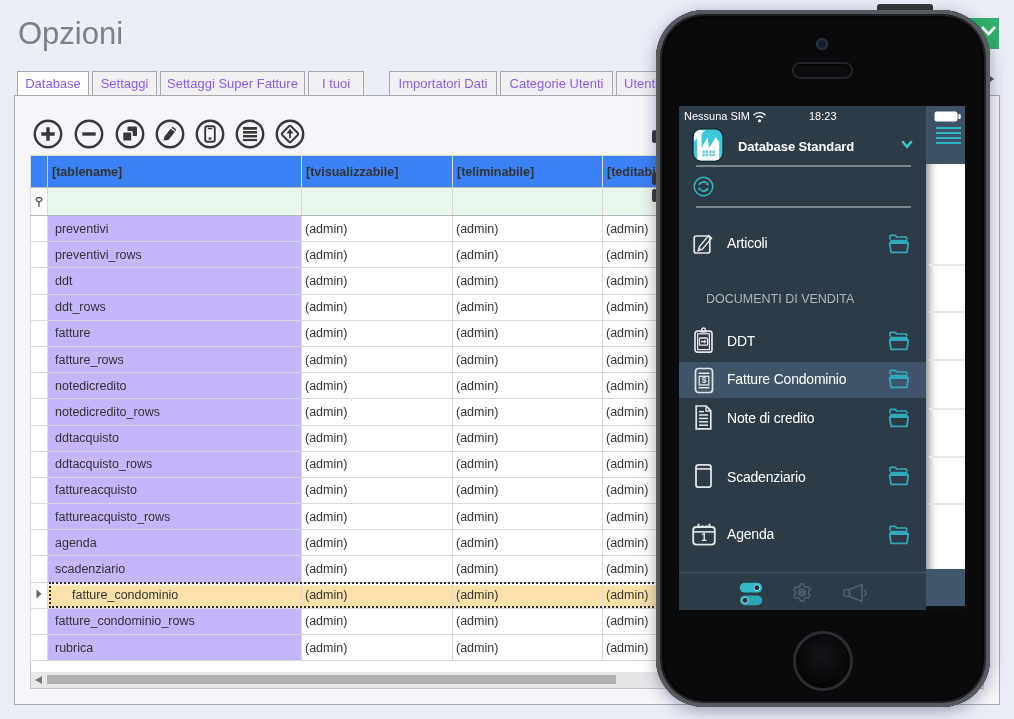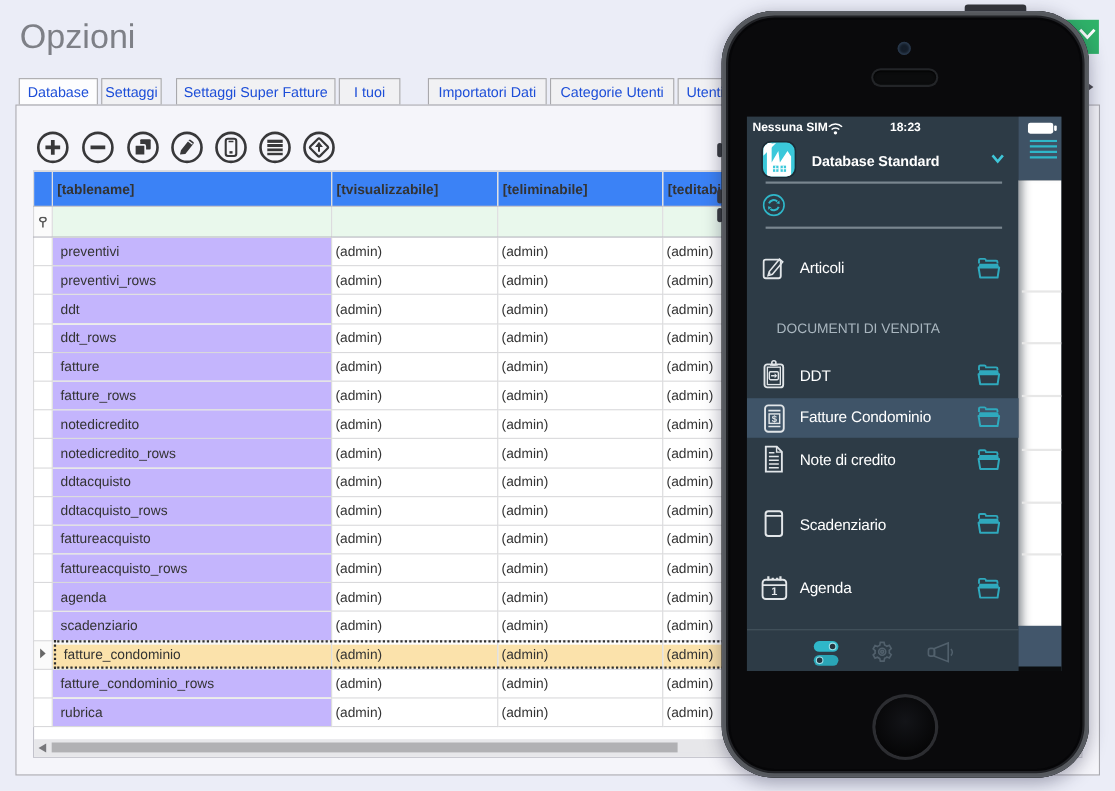--- a/index.html
+++ b/index.html
@@ -1,34 +1,34 @@
 <!DOCTYPE html>
 <html><head>
 <meta charset="utf-8">
 <style>
 html,body{margin:0;padding:0}
 body{width:1014px;height:719px;overflow:hidden;background:#ebedf7;font-family:"Liberation Sans",sans-serif;position:relative}
 .abs{position:absolute}
 #title{left:18px;top:16px;font-size:31px;color:#7e8087;}
-.tab{top:71px;height:25px;background:#f1f1f3;border:1px solid #a8a8ac;font-size:13px;color:#1d4ed8;text-align:center;line-height:23px;box-sizing:border-box}
+.tab{top:71px;height:25px;background:#f1f1f3;border:1px solid #a8a8ac;font-size:13px;color:#8b5cf6;text-align:center;line-height:23px;box-sizing:border-box}
 .tab.active{background:#fdfdfe}
 #panel{left:14px;top:95px;width:986px;height:610px;background:#f5f5fa;border:1px solid #a9a9b0;box-sizing:border-box}
 .tbi{top:119px;position:absolute}
 #gridwrap{left:30px;top:155px;width:954px;height:534px;background:#fff;position:absolute;border:1px solid #c2c2cb;box-sizing:border-box}
 #grid{border-collapse:collapse;table-layout:fixed;width:954px;border:1px solid #c3c3c7;position:absolute;left:-1px;top:-1px}
 #grid td,#grid th{border:1px solid #d9d9db;font-size:12.5px;color:#333;padding:0 0 0 3px;text-align:left;vertical-align:middle;white-space:nowrap;overflow:hidden;box-sizing:border-box}
 #grid th{height:32px;font-weight:bold;background:#3b82f6;border-bottom:1px solid #bcbcc0;padding-left:4px}
 #grid tr.f td{height:28px;background:#e9f8ec;border-bottom:1px solid #b6b6be}
 #grid tr.d td{height:26.2px;background:#fff}
 #grid tr.d td.c1{background:#c4b5fd;padding-left:7px}
 #grid td.g{background:#fbfbfb;padding:0;text-align:center}
 #grid tr.f td.g{background:#fbfbfb}
 #grid tr.sel td{background:linear-gradient(to bottom,#fdfdfd 0,#fdfdfd 3.5px,#fbe2ab 3.5px,#fbe2ab 100%)}
 #grid tr.sel td.g{background:#fbfbfb;border-top:1px solid #d9d9db;border-bottom:1px solid #d9d9db}
-#grid tr.sel td.c1{background:linear-gradient(to bottom,#f6f6f6 0,#f6f6f6 3.5px,#fbe2ab 3.5px,#fbe2ab 100%);padding-left:10px}
+#grid tr.sel td.c1{background:linear-gradient(to bottom,#f6f6f6 0,#f6f6f6 3.5px,#fbe2ab 3.5px,#fbe2ab 100%);padding-left:24px}
 #selrect{left:49px;top:582px;width:933px;height:21.5px;border:2px dotted #2e2e2e}
 #hsb-strip{left:31px;top:672px;width:952px;height:16px;background:#e7e7ea}
 #hsb-arrow{left:35px;top:675.5px;width:0;height:0;border-top:4.5px solid transparent;border-bottom:4.5px solid transparent;border-right:7px solid #77777b}
 #hsb-track{left:47px;top:675px;width:936px;height:9px;background:#e7e7ea}
 #hsb-thumb{left:47px;top:675px;width:569px;height:9px;background:#b1b1b4}
 #greenbtn{left:952px;top:18px;width:47px;height:31px;background:#2fb269}
 #tabarrow{left:986.5px;top:74px;width:0;height:0;border-top:5px solid transparent;border-bottom:5px solid transparent;border-left:7px solid #4a4a4e}
 
 #phone{left:656px;top:10px;width:334px;height:697px;border-radius:48px;background:#0a0a0c;box-shadow:inset 0 0 0 1.5px rgba(95,99,105,0.55),inset 0 0 0 4px rgba(130,134,141,0.55),inset 0 0 0 6px rgba(58,60,65,0.5),inset 0 0 0 8px rgba(6,6,8,0.95),0 4px 16px rgba(40,40,70,0.4)}
 #pwrbtn{left:877px;top:4px;width:56px;height:9px;background:#333539;border-radius:3px 3px 0 0}
@@ -36,33 +36,33 @@
 #cam{left:816px;top:38px;width:12px;height:12px;border-radius:50%;background:#141d29;box-shadow:inset 0 0 2px 1.5px #2c3c50}
 #spk{left:794px;top:64px;width:57px;height:13px;border-radius:7px;background:#0b0c0d;box-shadow:inset 0 1px 2px #000,0 0 0 2px #232528}
 #home{left:796px;top:634px;width:54px;height:54px;border-radius:50%;background:radial-gradient(circle at 50% 40%,#131418,#060607 72%);box-shadow:0 0 0 3px #2c2d31}
 #scr{left:679px;top:106px;width:286px;height:504px;background:#2d3b46;overflow:hidden}
 #scr .abs{position:absolute}
 .rstrip-top{left:247px;top:0;width:39px;height:58px;background:#3f5265}
 .rstrip-white{left:247px;top:58px;width:39px;height:405px;background:#fff;box-shadow:inset 10px 0 9px -7px rgba(10,20,30,0.5)}
 .rstrip-bot{left:247px;top:463px;width:39px;height:37px;background:#42566b}
 .rstrip-black{left:247px;top:500px;width:39px;height:4px;background:#0b0d0f}
 .wline{left:250px;width:36px;height:1.5px;background:#e7e7e7}
-.sbtext{color:#fff;font-size:11px;font-weight:bold;top:4px}
+.sbtext{color:#fff;font-size:11px;font-weight:normal;top:4px}
 .mitem{color:#fff;font-size:14px;font-weight:normal;left:48px;letter-spacing:-0.2px}
 .sep{left:17px;width:215px;height:2px;background:#79868f}
 #hilite{left:0;top:256px;width:247px;height:36px;background:#3f5468}
 #navsep{left:0;top:466px;width:247px;height:1px;background:#46555f}
 .sechead{color:#a9b6bf;font-size:12.5px;letter-spacing:0px}
 </style>
 </head>
 <body>
 <div class="abs" id="title">Opzioni</div>
 
 <div class="abs tab active" style="left:17px;width:72px">Database</div>
-<div class="abs tab" style="left:92px;width:55px">Settaggi</div>
+<div class="abs tab" style="left:92px;width:65px">Settaggi</div>
 <div class="abs tab" style="left:160px;width:145px">Settaggi Super Fatture</div>
 <div class="abs tab" style="left:308px;width:56px">I tuoi Dati</div>
 <div class="abs tab" style="left:389px;width:108px">Importatori Dati</div>
 <div class="abs tab" style="left:500px;width:113px">Categorie Utenti</div>
 <div class="abs tab" style="left:616px;width:140px;text-align:left;padding-left:7px">Utenti App</div>
 <div class="abs" id="panel"></div>
 <div class="abs" id="tabarrow"></div>
 
 <svg class="tbi" style="left:33px" width="30" height="30" viewBox="0 0 30 30">
     <circle cx="15" cy="15" r="13.2" fill="none" stroke="#38383a" stroke-width="2.4"></circle>

